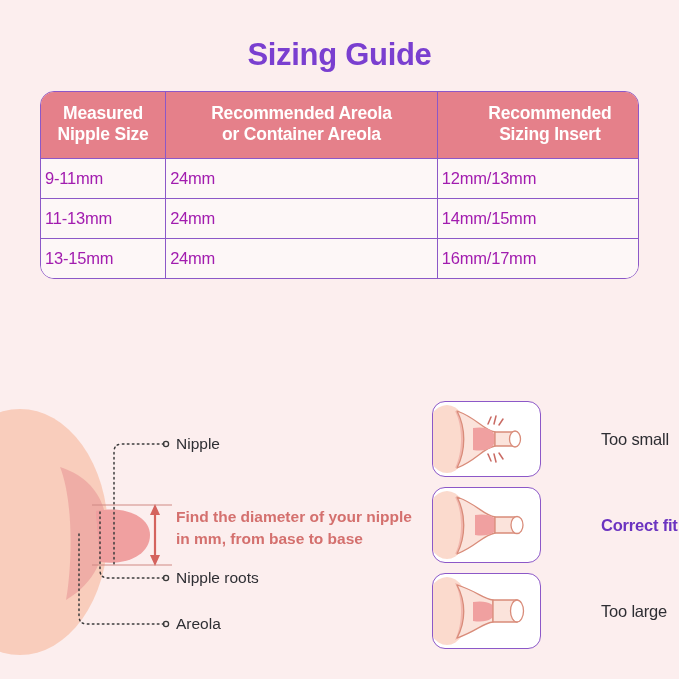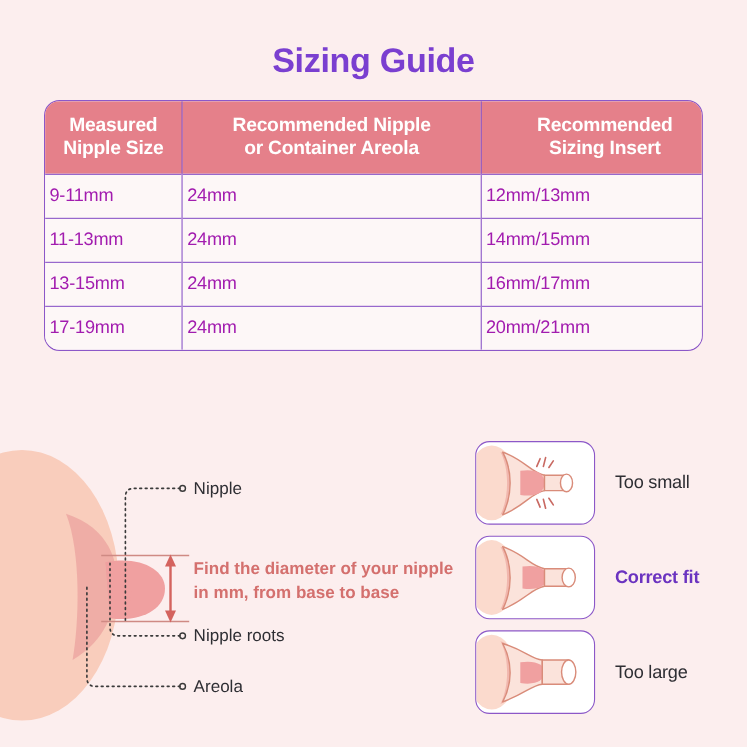--- a/index.html
+++ b/index.html
@@ -83,20 +83,21 @@
     position: absolute;
     left: 432px; top: 8px;
     width: 247px;
   }
 
   .fit-row {
     display: flex;
     align-items: center;
     height: 78px;
     margin-bottom: 8px;
+    gap: 42px;
   }
   .fit-card {
     width: 107px;
     height: 74px;
     border: 1.5px solid #8c58c8;
     border-radius: 13px;
     background: #ffffff;
     overflow: hidden;
     flex: none;
   }
@@ -119,21 +120,21 @@
 
 <div id="sizing-table-wrap">
   <table class="sizing-table">
     <thead>
       <tr>
         <th class="col-a">
           <span>Measured</span><br>
           <span>Nipple Size</span>
         </th>
         <th class="col-b">
-          <span>Recommended  Nipple</span><br>
+          <span>Recommended  Areola</span><br>
           <span>or Container Areola</span>
         </th>
         <th class="col-c">
           <span>Recommended</span><br>
           <span>Sizing Insert</span>
         </th>
       </tr>
     </thead>
     <tbody>
       <tr>
@@ -143,25 +144,20 @@
       </tr>
       <tr>
         <td>11-13mm</td>
         <td>24mm</td>
         <td>14mm/15mm</td>
       </tr>
       <tr>
         <td>13-15mm</td>
         <td>24mm</td>
         <td>16mm/17mm</td>
-      </tr>
-      <tr>
-        <td>17-19mm</td>
-        <td>24mm</td>
-        <td>20mm/21mm</td>
       </tr>
     </tbody>
   </table>
 </div>
 
 <div id="lower-area">
 
   <div id="anatomy-diagram">
     <svg width="440" height="287" viewBox="0 0 440 287">
 

